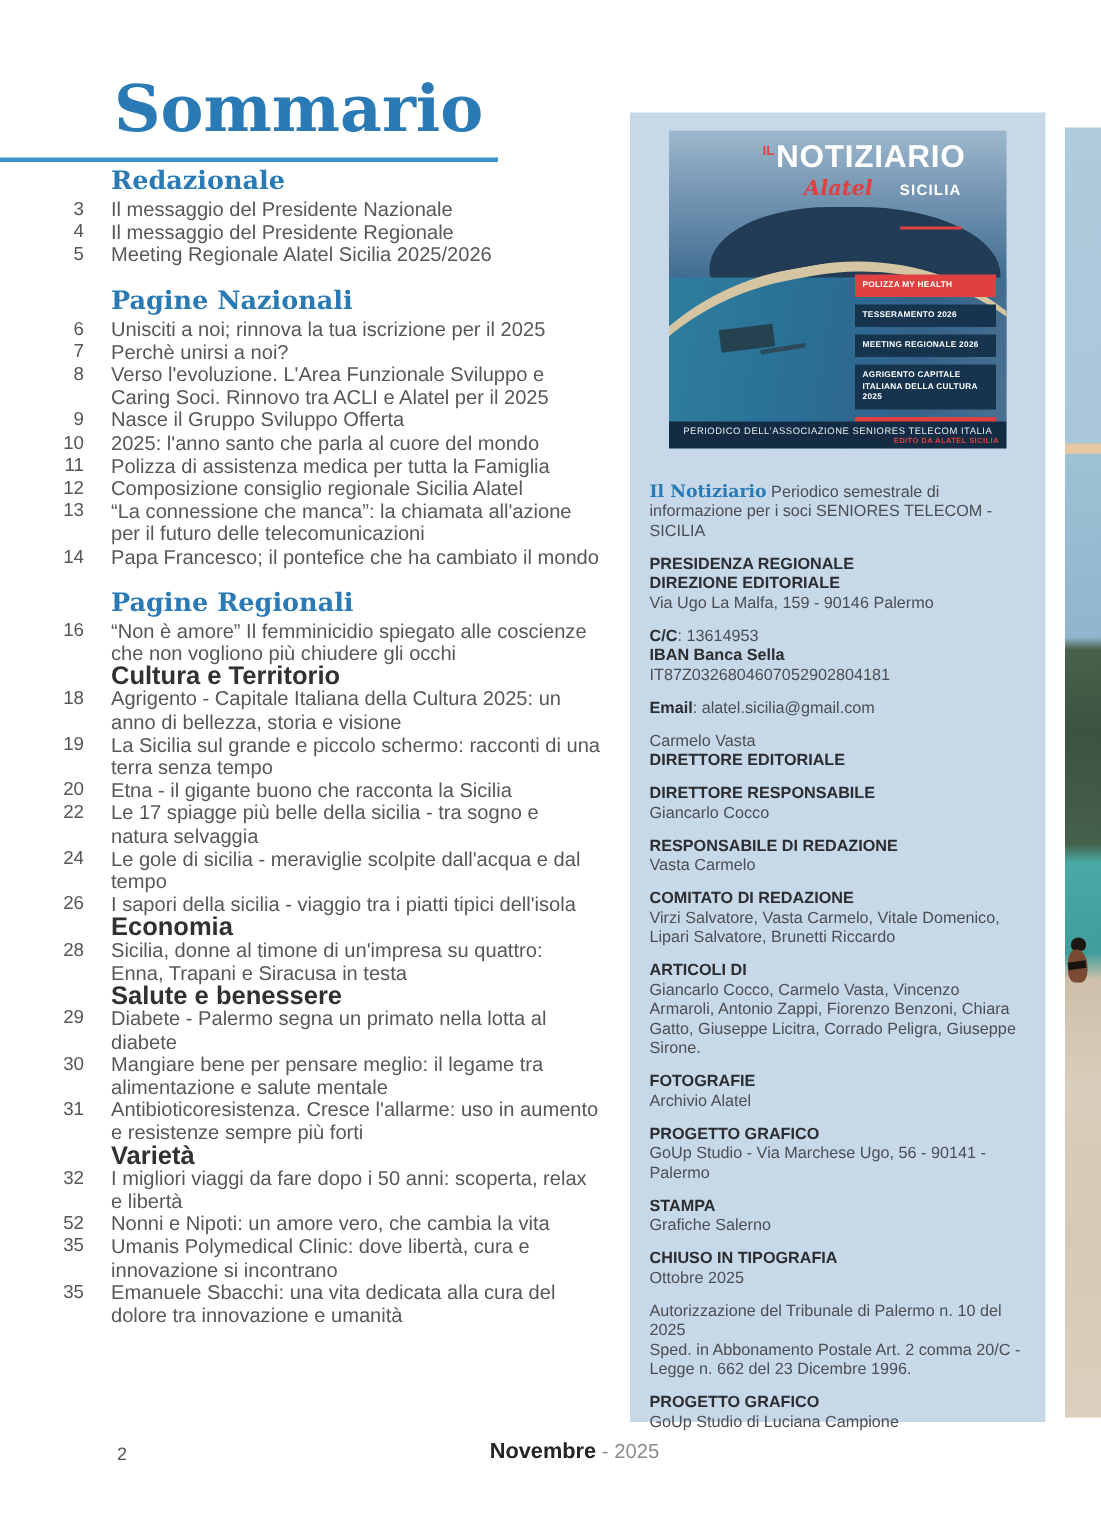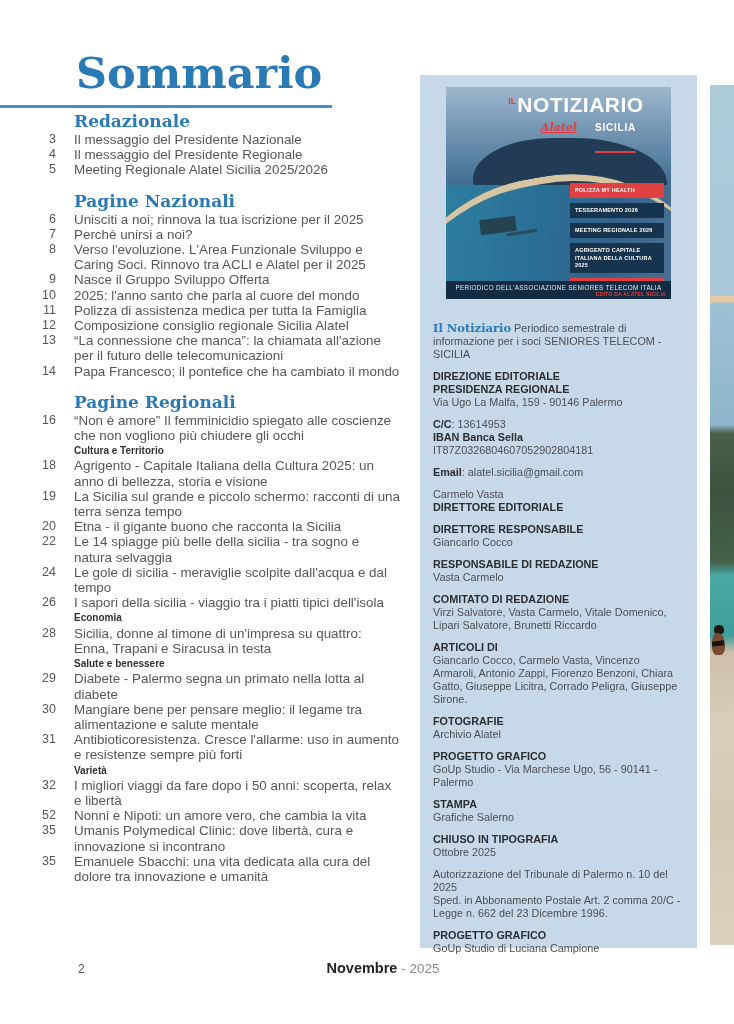--- a/index.html
+++ b/index.html
@@ -13,52 +13,52 @@
   .title-rule{position:absolute;left:0;top:105px;width:332px;height:3px;background:#3f93c6;}
 
   
   .toc{position:absolute;left:40px;top:112px;width:374px;color:#55575a;}
   .sec{margin:0 0 14px 0;}
   .sec-h{margin:0 0 2px 34px;font-family:"DejaVu Serif","Liberation Serif",serif;
          font-weight:bold;font-size:17px;color:#2a7ab5;line-height:18px;}
   .irow{display:flex;align-items:flex-start;}
   .inum{flex:0 0 16px;text-align:right;font-size:12.5px;line-height:15.2px;color:#55575a;}
   .itxt{margin-left:18px;width:326px;font-size:13.4px;line-height:15.2px;color:#55575a;}
-  .sub-h{margin-left:34px;font-size:10px;line-height:15.2px;font-weight:bold;color:#2f3133;}
+  .sub-h{margin-left:34px;font-size:17px;line-height:15.2px;font-weight:bold;color:#2f3133;}
 
   
   .sidebar{position:absolute;left:420px;top:75px;width:277px;height:873px;background:#c7d8e9;}
   .cover{position:relative;width:225px;height:212px;margin:12px auto 0;overflow:hidden;
          background:linear-gradient(180deg,#9db8cd 0%,#7d9cb8 16%,#5d84a4 32%,#3d6a8e 48%,#35628a 62%,#49708f 80%,#5d7d96 100%);}
   .cover-ridge{position:absolute;top:24%;left:12%;width:86%;height:24%;background:#223c55;
                border-radius:46% 54% 8% 10% / 90% 100% 12% 14%;}
   .cover-sea{position:absolute;left:0;right:0;top:46%;bottom:0;
              background:linear-gradient(100deg,#2e7e9e 0%,#2a6f96 40%,#35628a 72%,#4a7292 100%);}
   .cover-shore{position:absolute;top:42%;left:-22%;width:144%;height:130%;border-radius:48%;
                border-top:7px solid #d5c5a2;transform:rotate(-10deg);}
   .cover-pier{position:absolute;top:62%;left:15%;width:36px;height:15px;background:#24424f;transform:rotate(-7deg);}
   .cover-pier2{position:absolute;top:68%;left:27%;width:30px;height:3px;background:#2c4a58;transform:rotate(-9deg);}
   .mast{position:absolute;top:7px;left:0;right:0;text-align:center;color:#fff;line-height:1;padding-left:35px;}
   .mast .il{color:#e04040;font-size:9px;font-weight:bold;vertical-align:8px;margin-right:1px;}
   .mast .main{font-size:21px;font-weight:bold;letter-spacing:.5px;}
   .mast2{position:absolute;top:31px;left:0;right:0;text-align:center;padding-left:60px;line-height:1;}
   .mast2 .script{font-family:"DejaVu Serif",serif;font-style:italic;font-weight:bold;
-                 color:#e04040;font-size:11px;margin-right:18px;text-decoration:underline;}
+                 color:#e04040;font-size:14px;margin-right:18px;}
   .mast2 .region{color:#ffffff;font-weight:bold;font-size:10px;letter-spacing:.8px;
                  border-bottom:2px solid #e04040;padding-bottom:18px;}
   .banners{position:absolute;right:7px;top:96px;width:94px;display:flex;flex-direction:column;gap:5px;}
   .banner{color:#fff;font-weight:bold;font-size:5.5px;letter-spacing:.2px;line-height:1.3;
           padding:4px 5px;text-transform:uppercase;}
   .banner.red{background:#e04040;}
   .banner.dark{background:#16344e;}
   .coverband{position:absolute;bottom:0;left:0;right:0;background:#132c44;padding:3px 5px 2px;}
   .coverband .cap{display:block;color:#e8edf2;font-size:6.3px;letter-spacing:.35px;text-align:center;}
   .coverband .sub{display:block;color:#e04040;font-size:5px;font-weight:bold;text-align:right;letter-spacing:.3px;}
 
-  .colophon{padding:11px 13px 0 13px;color:#4b4e52;font-size:10.8px;line-height:13px;margin-top:12px;}
+  .colophon{padding:22px 13px 0 13px;color:#4b4e52;font-size:10.8px;line-height:13px;}
   .cblock{margin:0 0 9px 0;}
   .cl .bold{font-weight:bold;color:#2b2d30;}
   .cl .lead{font-family:"DejaVu Serif","Liberation Serif",serif;font-weight:bold;color:#2a7ab5;font-size:11.5px;}
 
   
   .photo-strip{position:absolute;left:710px;top:85px;width:24px;height:860px;overflow:hidden;
     background:linear-gradient(180deg,
       #aecbdc 0%, #a9c7d9 24.4%,
       #e6c9a4 24.6%, #e6c9a4 25.2%,
       #9ec1d4 25.4%, #8fb6cc 39.5%,
@@ -151,21 +151,21 @@
         <div class="irow">
           <span class="inum">19</span>
           <div class="itxt">La Sicilia sul grande e piccolo schermo: racconti di una terra senza tempo</div>
         </div>
         <div class="irow">
           <span class="inum">20</span>
           <div class="itxt">Etna - il gigante buono che racconta la Sicilia</div>
         </div>
         <div class="irow">
           <span class="inum">22</span>
-          <div class="itxt">Le 14 spiagge più belle della sicilia - tra sogno e natura selvaggia</div>
+          <div class="itxt">Le 17 spiagge più belle della sicilia - tra sogno e natura selvaggia</div>
         </div>
         <div class="irow">
           <span class="inum">24</span>
           <div class="itxt">Le gole di sicilia - meraviglie scolpite dall'acqua e dal tempo</div>
         </div>
         <div class="irow">
           <span class="inum">26</span>
           <div class="itxt">I sapori della sicilia - viaggio tra i piatti tipici dell'isola</div>
         </div>
         <div class="sub-h">Economia</div>
@@ -229,22 +229,22 @@
       <div class="coverband">
         <span class="cap">PERIODICO DELL'ASSOCIAZIONE SENIORES TELECOM ITALIA</span>
         <span class="sub">EDITO DA ALATEL SICILIA</span>
       </div>
     </div>
     <div class="colophon" id="colophon">
         <div class="cblock">
           <div class="cl"><span class="lead">Il Notiziario</span><span> Periodico semestrale di informazione per i soci SENIORES TELECOM - SICILIA</span></div>
         </div>
         <div class="cblock">
+          <div class="cl"><span class="bold">PRESIDENZA REGIONALE</span></div>
           <div class="cl"><span class="bold">DIREZIONE EDITORIALE</span></div>
-          <div class="cl"><span class="bold">PRESIDENZA REGIONALE</span></div>
           <div class="cl"><span>Via Ugo La Malfa, 159 - 90146 Palermo</span></div>
         </div>
         <div class="cblock">
           <div class="cl"><span class="bold">C/C</span><span>: 13614953</span></div>
           <div class="cl"><span class="bold">IBAN Banca Sella</span></div>
           <div class="cl"><span>IT87Z0326804607052902804181</span></div>
         </div>
         <div class="cblock">
           <div class="cl"><span class="bold">Email</span><span>: alatel.sicilia@gmail.com</span></div>
         </div>

